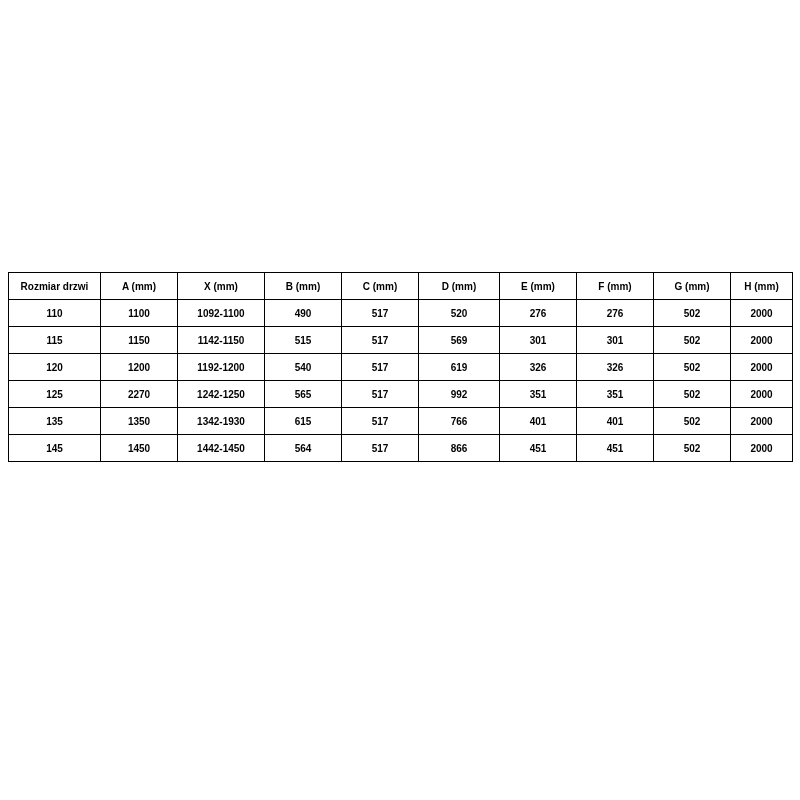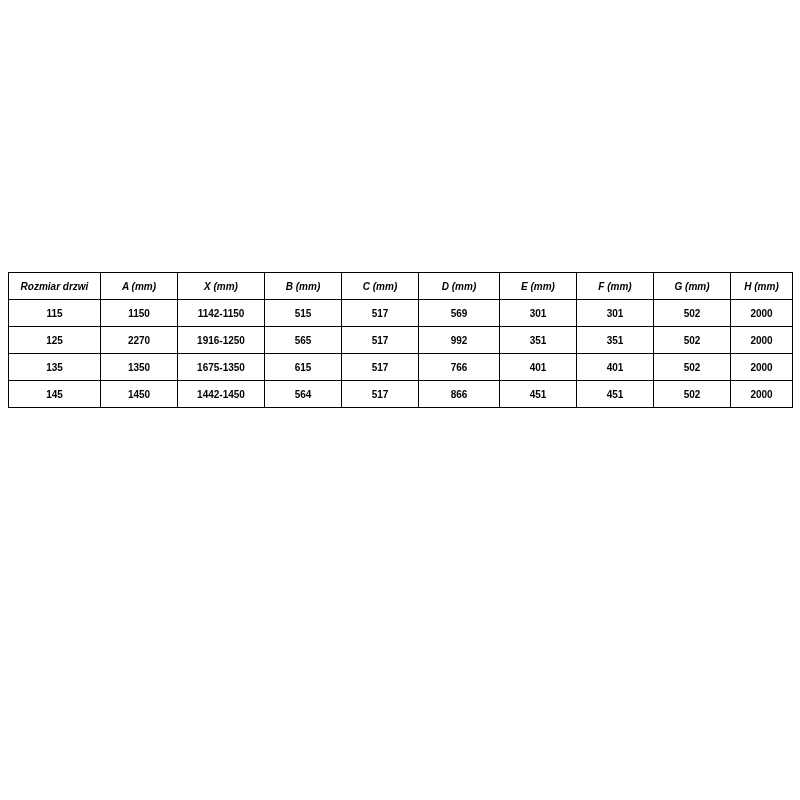--- a/index.html
+++ b/index.html
@@ -33,21 +33,20 @@
     height: 26px;
     font-size: 10px;
     font-weight: bold;
     color: #000000;
     padding: 0 2px;
     white-space: nowrap;
     overflow: hidden;
   }
   table.spec-table th {
     font-size: 10px;
-    font-style: italic;
   }
   table.spec-table col.c0 { width: 92px; }
   table.spec-table col.c1 { width: 77px; }
   table.spec-table col.c2 { width: 87px; }
   table.spec-table col.c3 { width: 77px; }
   table.spec-table col.c4 { width: 77px; }
   table.spec-table col.c5 { width: 81px; }
   table.spec-table col.c6 { width: 77px; }
   table.spec-table col.c7 { width: 77px; }
   table.spec-table col.c8 { width: 77px; }
@@ -79,47 +78,71 @@
         <th>C (mm)</th>
         <th>D (mm)</th>
         <th>E (mm)</th>
         <th>F (mm)</th>
         <th>G (mm)</th>
         <th>H (mm)</th>
       </tr>
     </thead>
     <tbody>
       <tr>
+        <td>110</td>
+        <td>1100</td>
+        <td>1092-1100</td>
+        <td>490</td>
+        <td>517</td>
+        <td>520</td>
+        <td>276</td>
+        <td>276</td>
+        <td>502</td>
+        <td>2000</td>
+      </tr>
+      <tr>
         <td>115</td>
         <td>1150</td>
         <td>1142-1150</td>
         <td>515</td>
         <td>517</td>
         <td>569</td>
         <td>301</td>
         <td>301</td>
         <td>502</td>
         <td>2000</td>
       </tr>
       <tr>
+        <td>120</td>
+        <td>1200</td>
+        <td>1192-1200</td>
+        <td>540</td>
+        <td>517</td>
+        <td>619</td>
+        <td>326</td>
+        <td>326</td>
+        <td>502</td>
+        <td>2000</td>
+      </tr>
+      <tr>
         <td>125</td>
         <td>2270</td>
-        <td>1916-1250</td>
+        <td>1242-1250</td>
         <td>565</td>
         <td>517</td>
         <td>992</td>
         <td>351</td>
         <td>351</td>
         <td>502</td>
         <td>2000</td>
       </tr>
       <tr>
         <td>135</td>
         <td>1350</td>
-        <td>1675-1350</td>
+        <td>1342-1930</td>
         <td>615</td>
         <td>517</td>
         <td>766</td>
         <td>401</td>
         <td>401</td>
         <td>502</td>
         <td>2000</td>
       </tr>
       <tr>
         <td>145</td>

